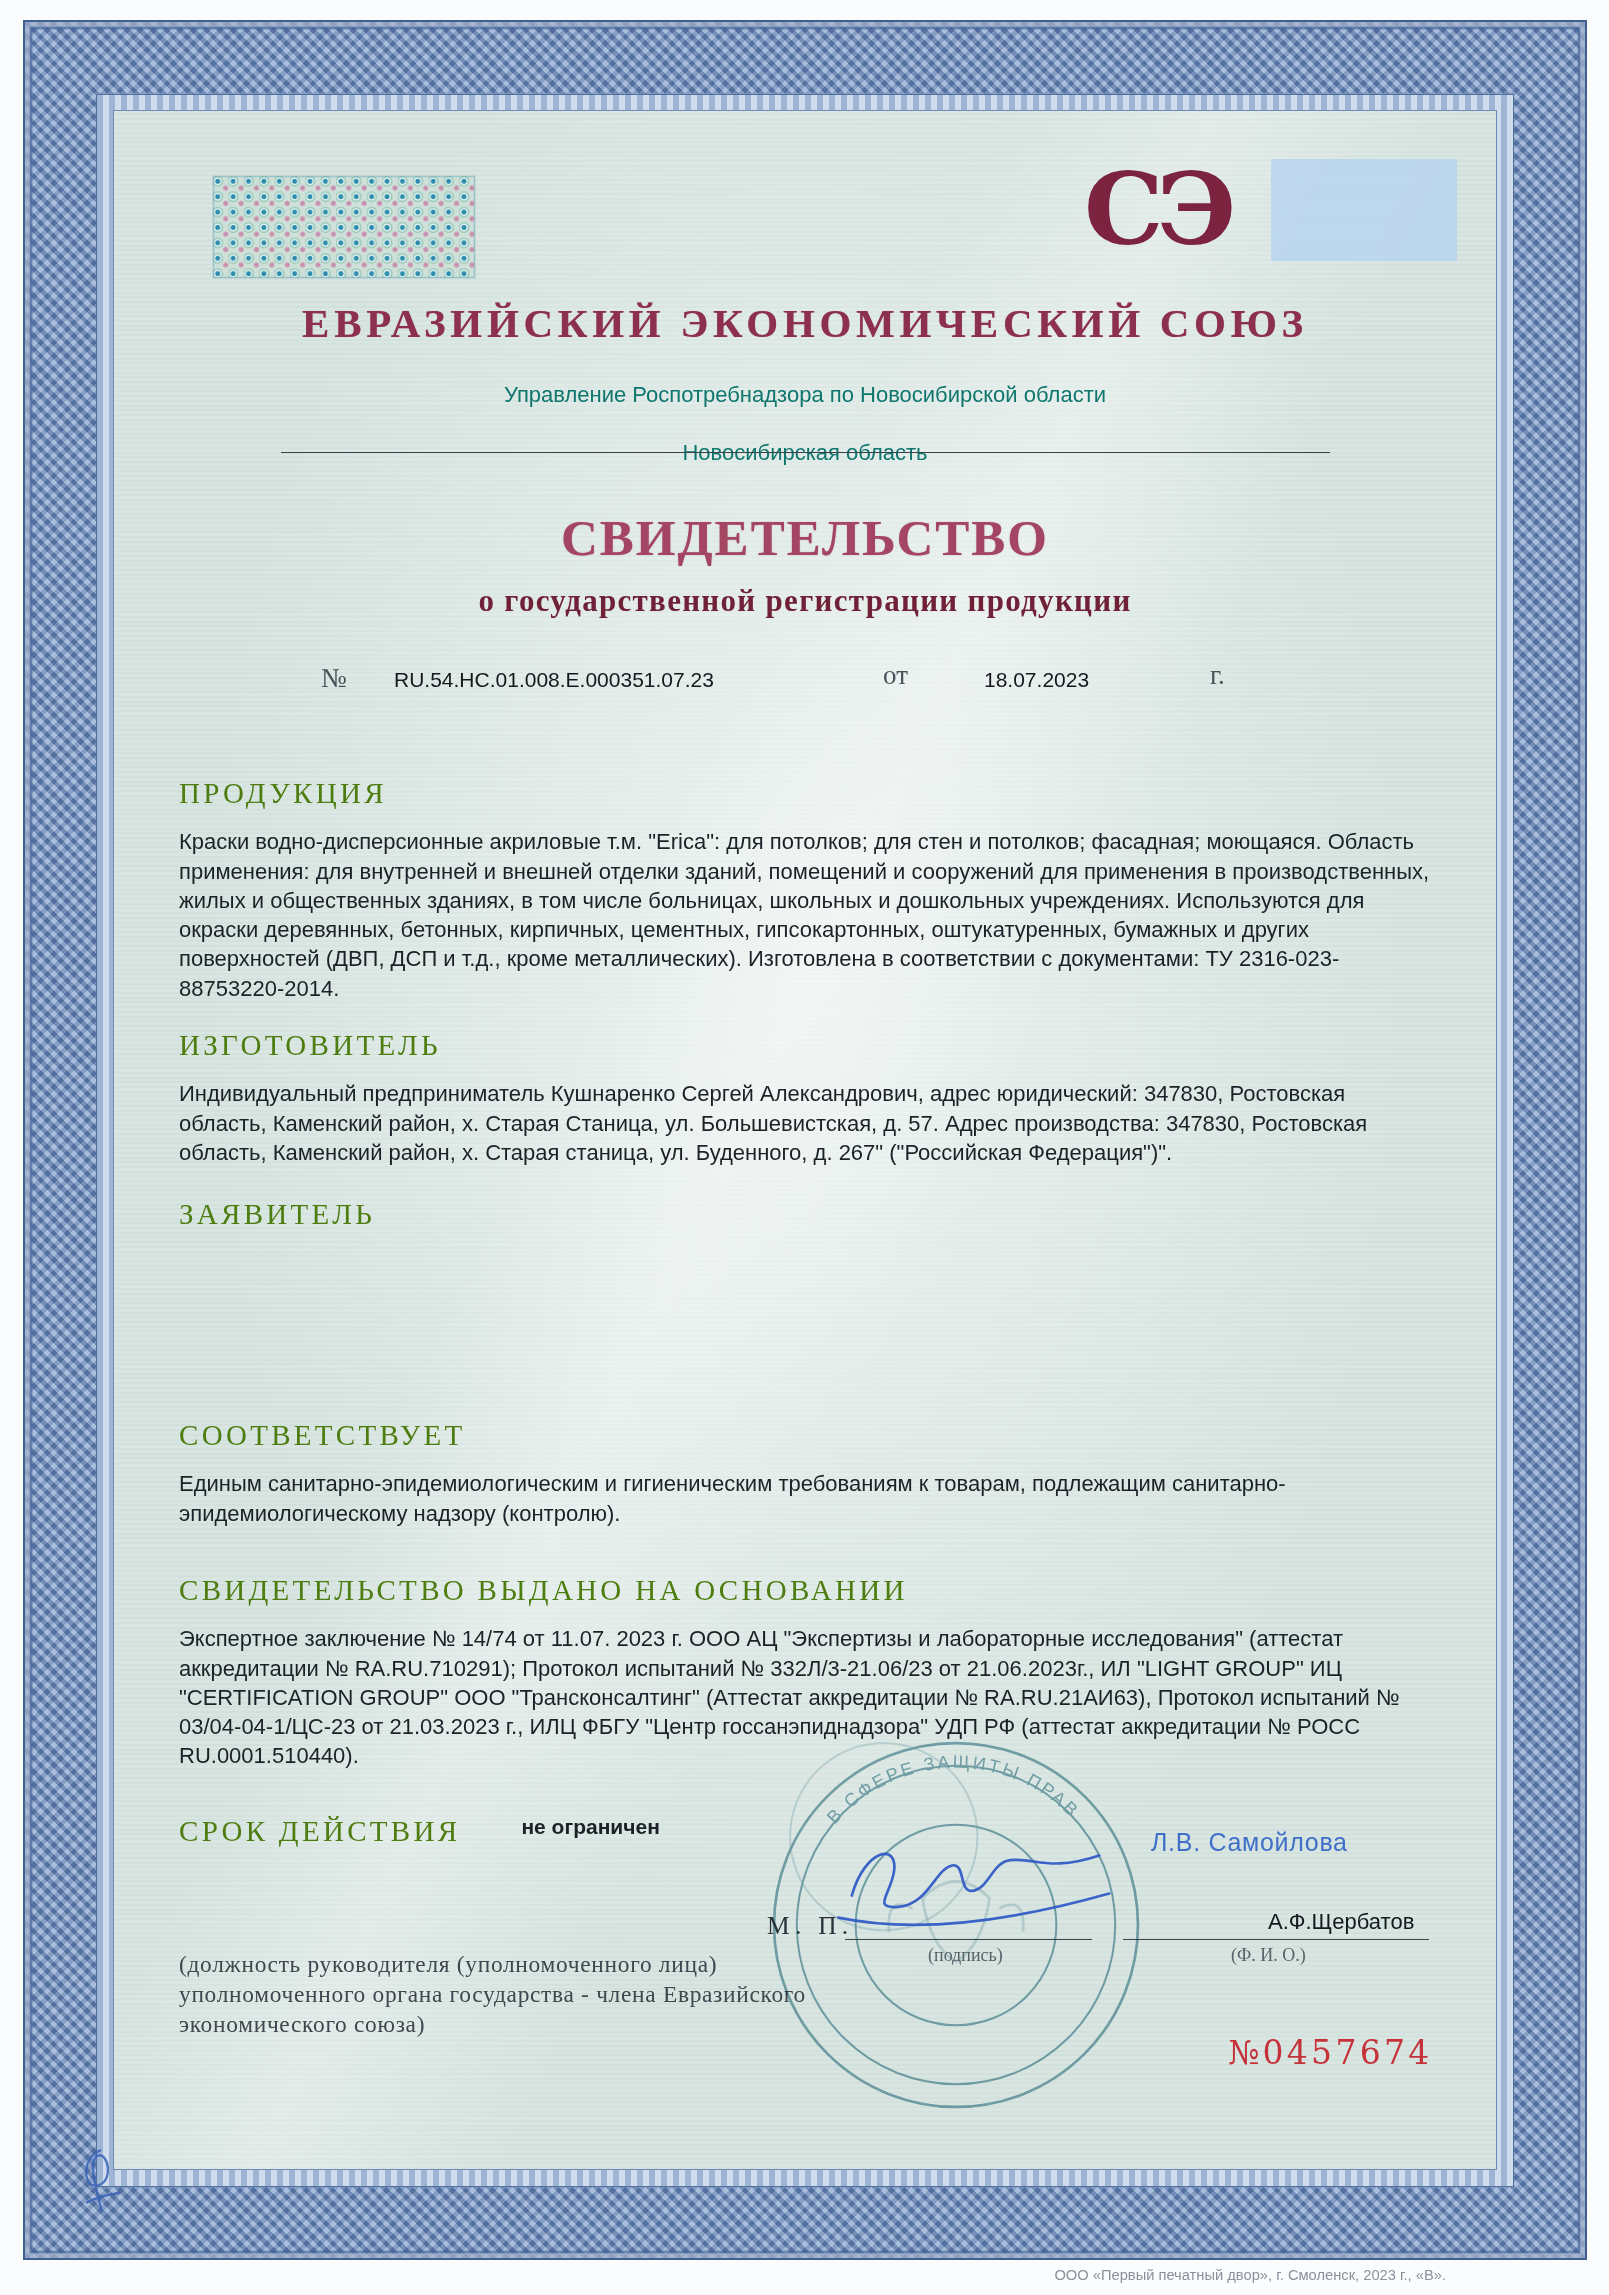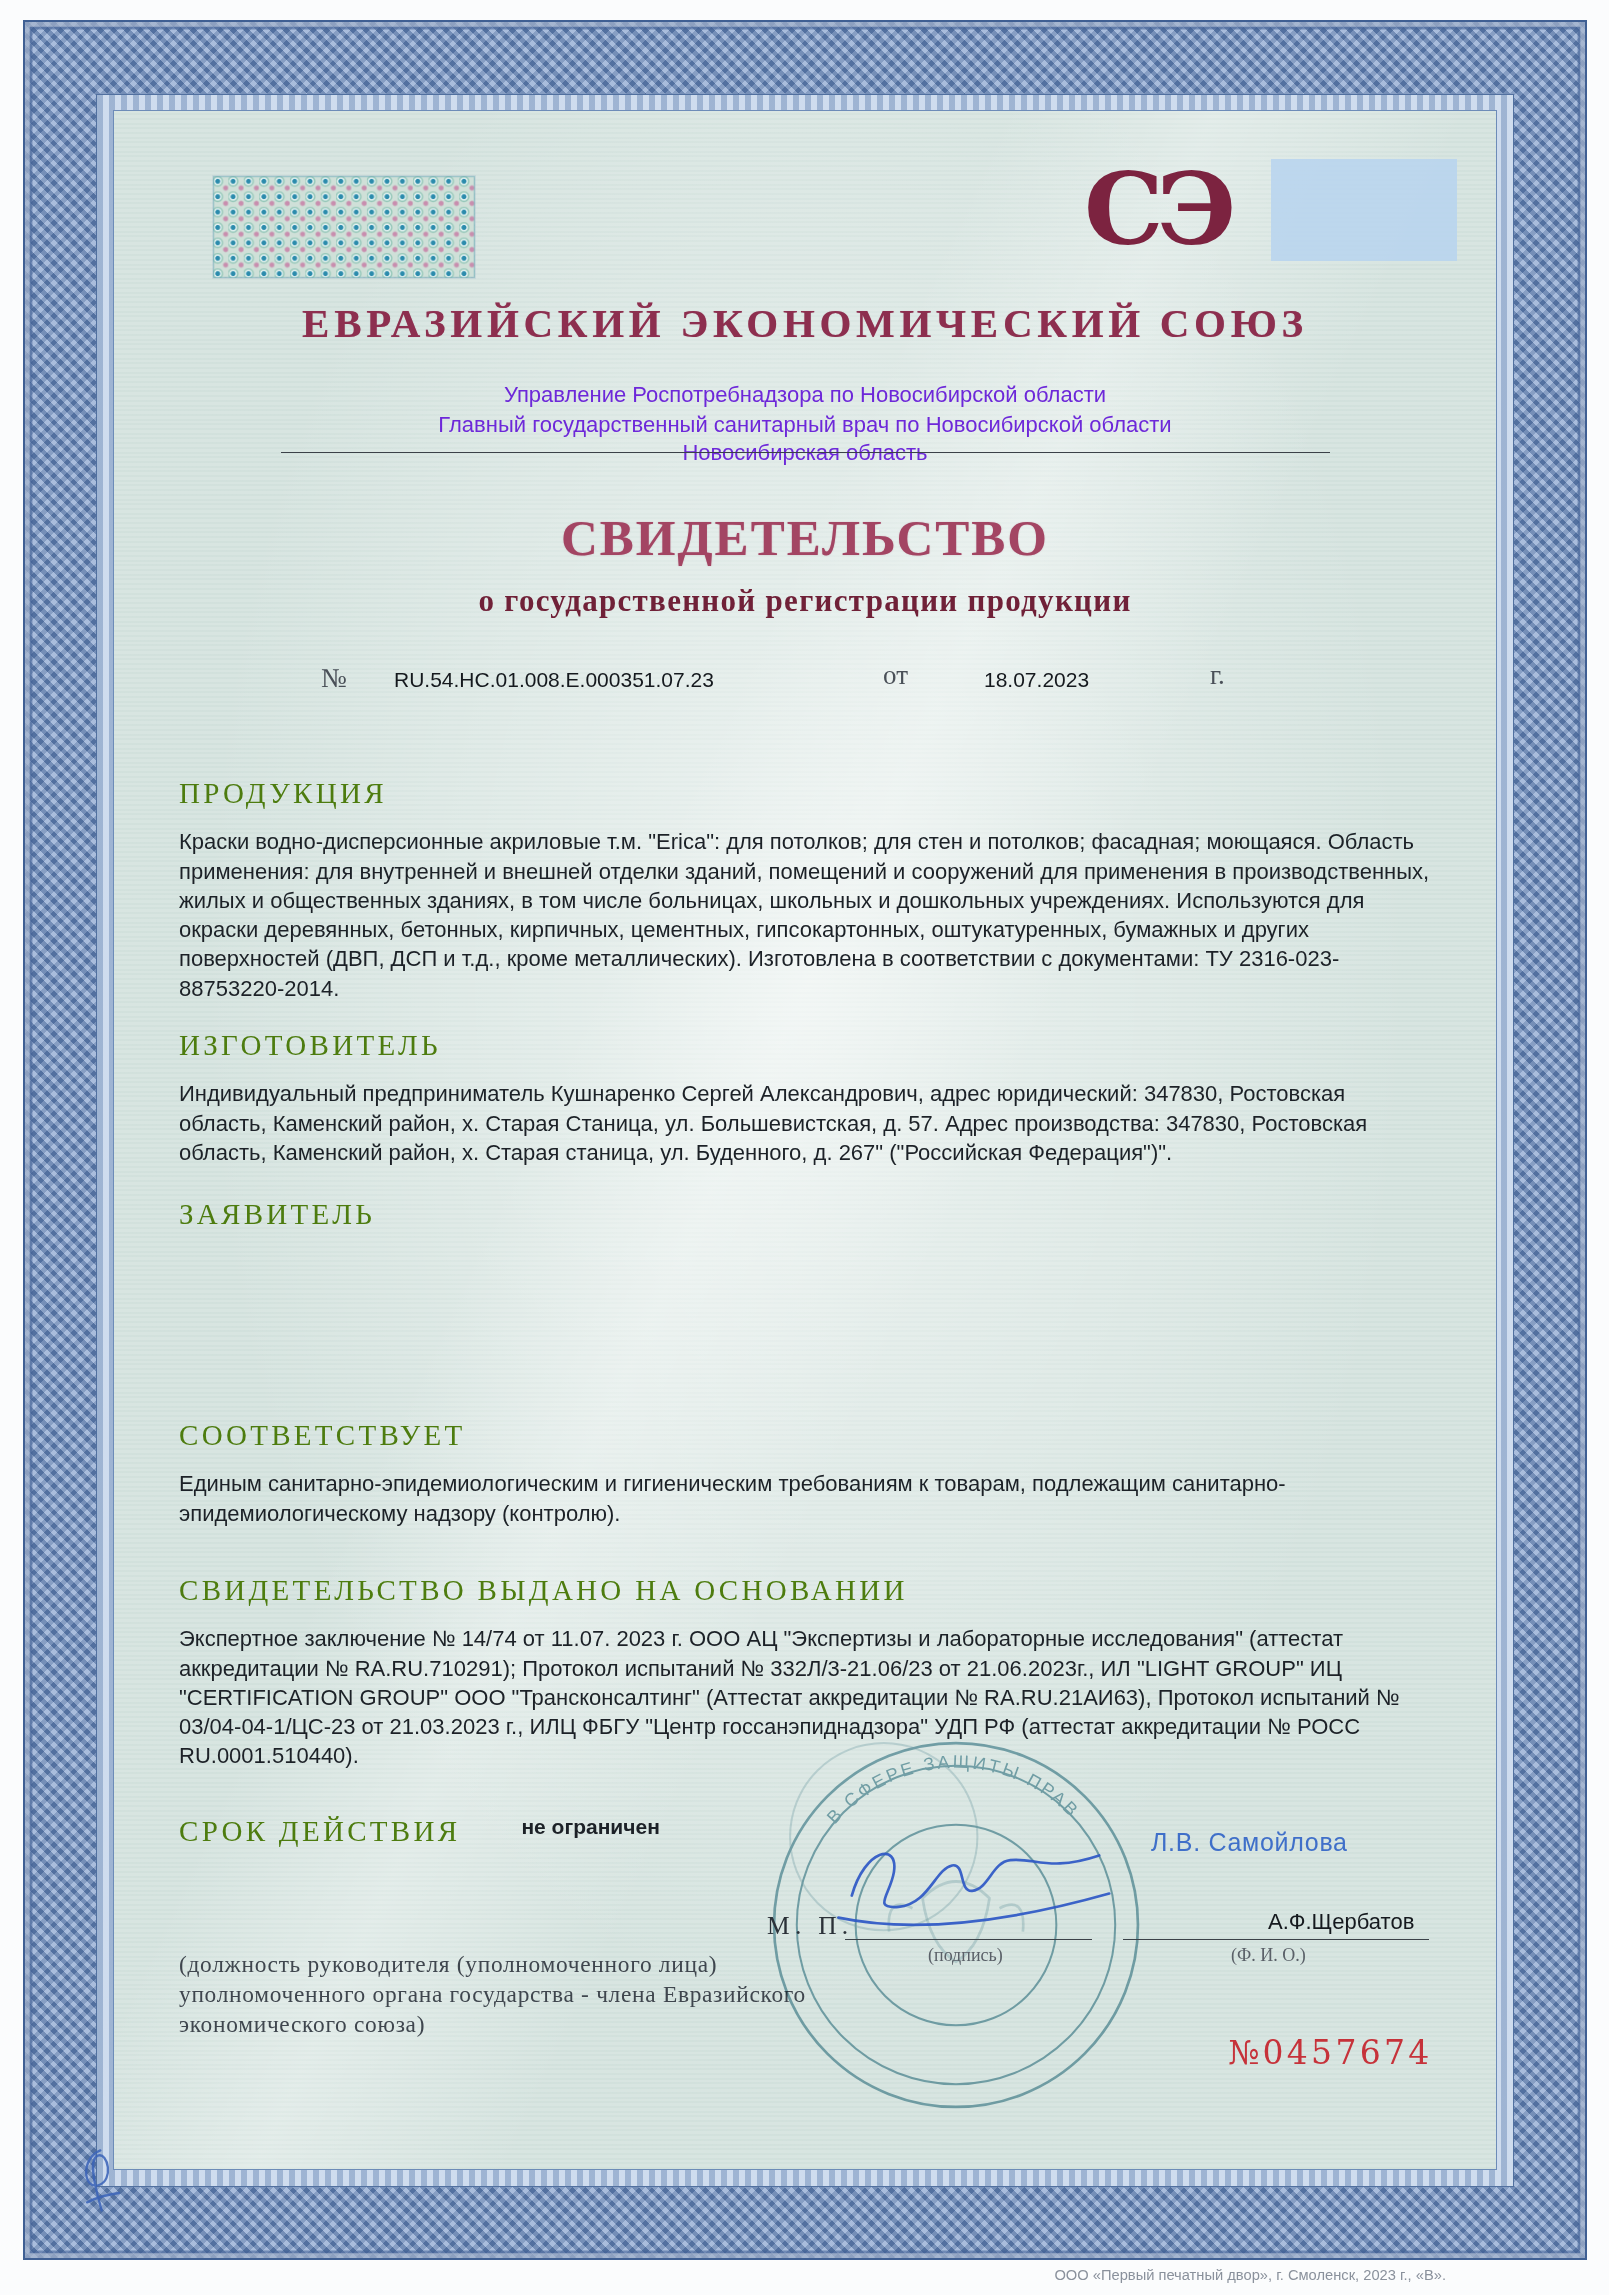--- a/index.html
+++ b/index.html
@@ -53,21 +53,21 @@
     letter-spacing:-6.7px;color:#7c2340;
   }
   
   .union-title{
     position:absolute;left:0;top:299px;width:100%;text-align:center;z-index:5;
     font-family:"Liberation Serif",serif;font-weight:bold;font-size:41px;letter-spacing:4.7px;
     color:#8d2f4f;text-shadow:0 0 0.7px rgba(141,47,79,.45);
   }
   .auth{
     position:absolute;left:0;width:100%;text-align:center;z-index:5;
-    font-size:22px;color:#6d28d9;
+    font-size:22px;color:#0f766e;
   }
   .rule{position:absolute;left:281px;top:452px;width:1049px;border-top:1.3px solid #3b4148;z-index:5;}
   .auth-caption{
     position:absolute;left:0;top:460px;width:100%;text-align:center;z-index:5;
     font-family:"Liberation Serif",serif;font-size:18px;color:#5a6068;letter-spacing:0.7px;
   }
   .doc-title{
     position:absolute;left:0;top:509px;width:100%;text-align:center;z-index:5;
     font-family:"Liberation Serif",serif;font-weight:bold;font-size:51px;letter-spacing:2px;
     color:#a34563;text-shadow:0 0 1.3px rgba(163,69,99,.4);
@@ -130,21 +130,20 @@
   <div class="frame"></div>
   <div class="band2"></div>
   <div class="field"></div>
 
   <div class="hologram"></div>
   <div class="bluepatch"></div>
   <div class="logo">СЭ</div>
 
   <div class="union-title">ЕВРАЗИЙСКИЙ ЭКОНОМИЧЕСКИЙ СОЮЗ</div>
   <div class="auth" style="top:382px;">Управление Роспотребнадзора по Новосибирской области</div>
-  <div class="auth" style="top:412px;">Главный государственный санитарный врач по Новосибирской области</div>
   <div class="auth" style="top:441px; top:440px;">Новосибирская область</div>
   <div class="rule"></div>
 
   <div class="doc-title">СВИДЕТЕЛЬСТВО</div>
   <div class="doc-subtitle">о государственной регистрации продукции</div>
 
   <span class="reg-label" style="left:321px;top:663px;">№</span>
   <span class="reg-value" style="left:394px;top:668px;">RU.54.НС.01.008.Е.000351.07.23</span>
   <span class="reg-label" style="left:883px;top:660px;">от</span>
   <span class="reg-value" style="left:984px;top:668px;">18.07.2023</span>

